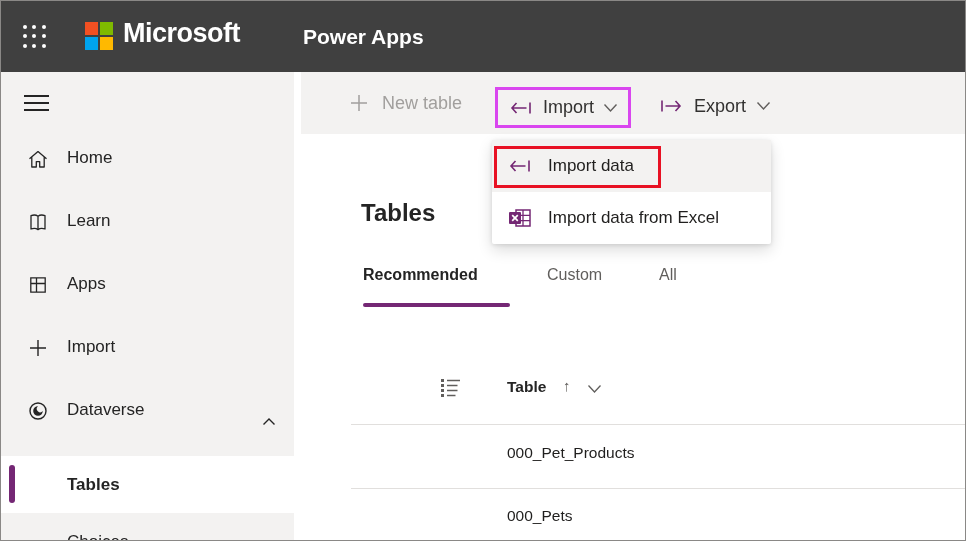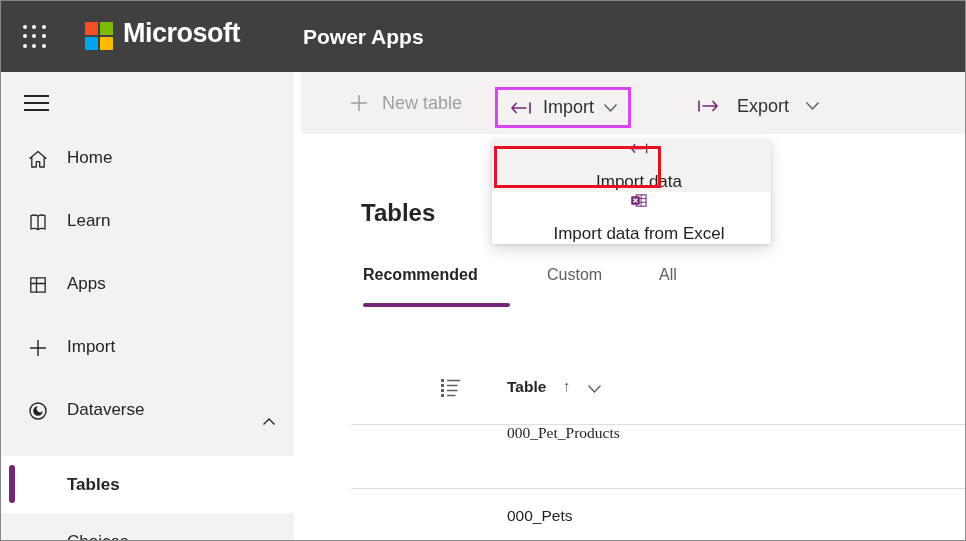--- a/index.html
+++ b/index.html
@@ -31,26 +31,26 @@
   .nav-sel .nlabel{margin-left:66px;font-size:17px;font-weight:700;color:#242424;}
   .sel-bar{position:absolute;left:8px;top:464px;width:6px;height:38px;border-radius:3px;}
   .nav-partial{position:absolute;left:66px;top:531px;font-size:17px;color:#242424;}
   .chev-up{position:absolute;right:17px;top:15px;}
   
   .toolbar-bg{position:absolute;left:300px;top:71px;right:0;height:62px;background:#f3f2f1;}
   .cmd{position:absolute;display:flex;align-items:center;font-size:18px;color:#323130;cursor:pointer;}
   .cmd-newtable{left:348px;top:84px;height:36px;gap:13px;color:#a19f9d;cursor:default;}
   .cmd-import{left:494px;top:86px;height:41px;box-sizing:border-box;padding:0 10px;gap:9px;
               border:3px solid #d946ef;}
-  .cmd-export{left:694px;top:87px;height:36px;gap:16px;}
+  .cmd-export{left:657px;top:87px;height:36px;gap:10px;}
   
   .menu{position:absolute;left:491px;top:139px;width:279px;background:#fff;border-radius:2px;
         box-shadow:0 6px 15px rgba(0,0,0,.14),0 1px 4px rgba(0,0,0,.11);z-index:5;}
   .menu-item{height:52px;display:flex;align-items:center;padding-left:15px;gap:15px;
-             font-size:17px;color:#201f1e;cursor:pointer;flex-direction:column;}
+             font-size:17px;color:#201f1e;cursor:pointer;}
   .menu-item.hov{background:#f3f2f1;}
   .menu-redbox{position:absolute;left:493px;top:145px;width:167px;height:42px;
                border:3px solid #e81123;box-sizing:border-box;z-index:6;pointer-events:none;}
   
   .content-bg{position:absolute;left:300px;top:133px;right:0;bottom:0;background:#fff;}
   .page-title{position:absolute;left:360px;top:198px;font-size:24px;font-weight:600;color:#242424;}
   .tab{position:absolute;top:265px;font-size:16px;color:#605e5c;cursor:pointer;}
   .tab.sel{font-weight:700;color:#242424;}
   .tab-underline{position:absolute;left:362px;top:302px;width:147px;height:4px;border-radius:2px;}
   .col-icon{position:absolute;left:438px;top:375px;cursor:pointer;}
@@ -192,21 +192,21 @@
         <path d="M8 19.5h8.5"></path>
     </g>
   </svg>
   <div class="col-head">Table</div>
   <div class="sort-arrow">↑</div>
   <svg class="col-chev" width="15" height="10" viewBox="0 0 15 10">
     <path d="M1.5 1.5 7.5 8l6-6.5" fill="none" stroke="#605e5c" stroke-width="1.3"></path>
   </svg>
 
   <div class="divider" style="top:423px;"></div>
-  <div class="trow" style="top:423px;font-family:Liberation Serif, serif;">000_Pet_Products</div>
+  <div class="trow" style="top:443px;">000_Pet_Products</div>
   <div class="divider" style="top:487px;"></div>
   <div class="trow" style="top:506px;">000_Pets</div>
 
   <div class="menu">
     <div class="menu-item hov">
       <svg width="26" height="20" viewBox="0 0 26 20">
         <path d="M18.5 10H4m4.5-5L4 10l4.5 5M22 4.5v11" fill="none" stroke="#742774" stroke-width="1.6"></path>
       </svg>
       <span>Import data</span>
     </div>

